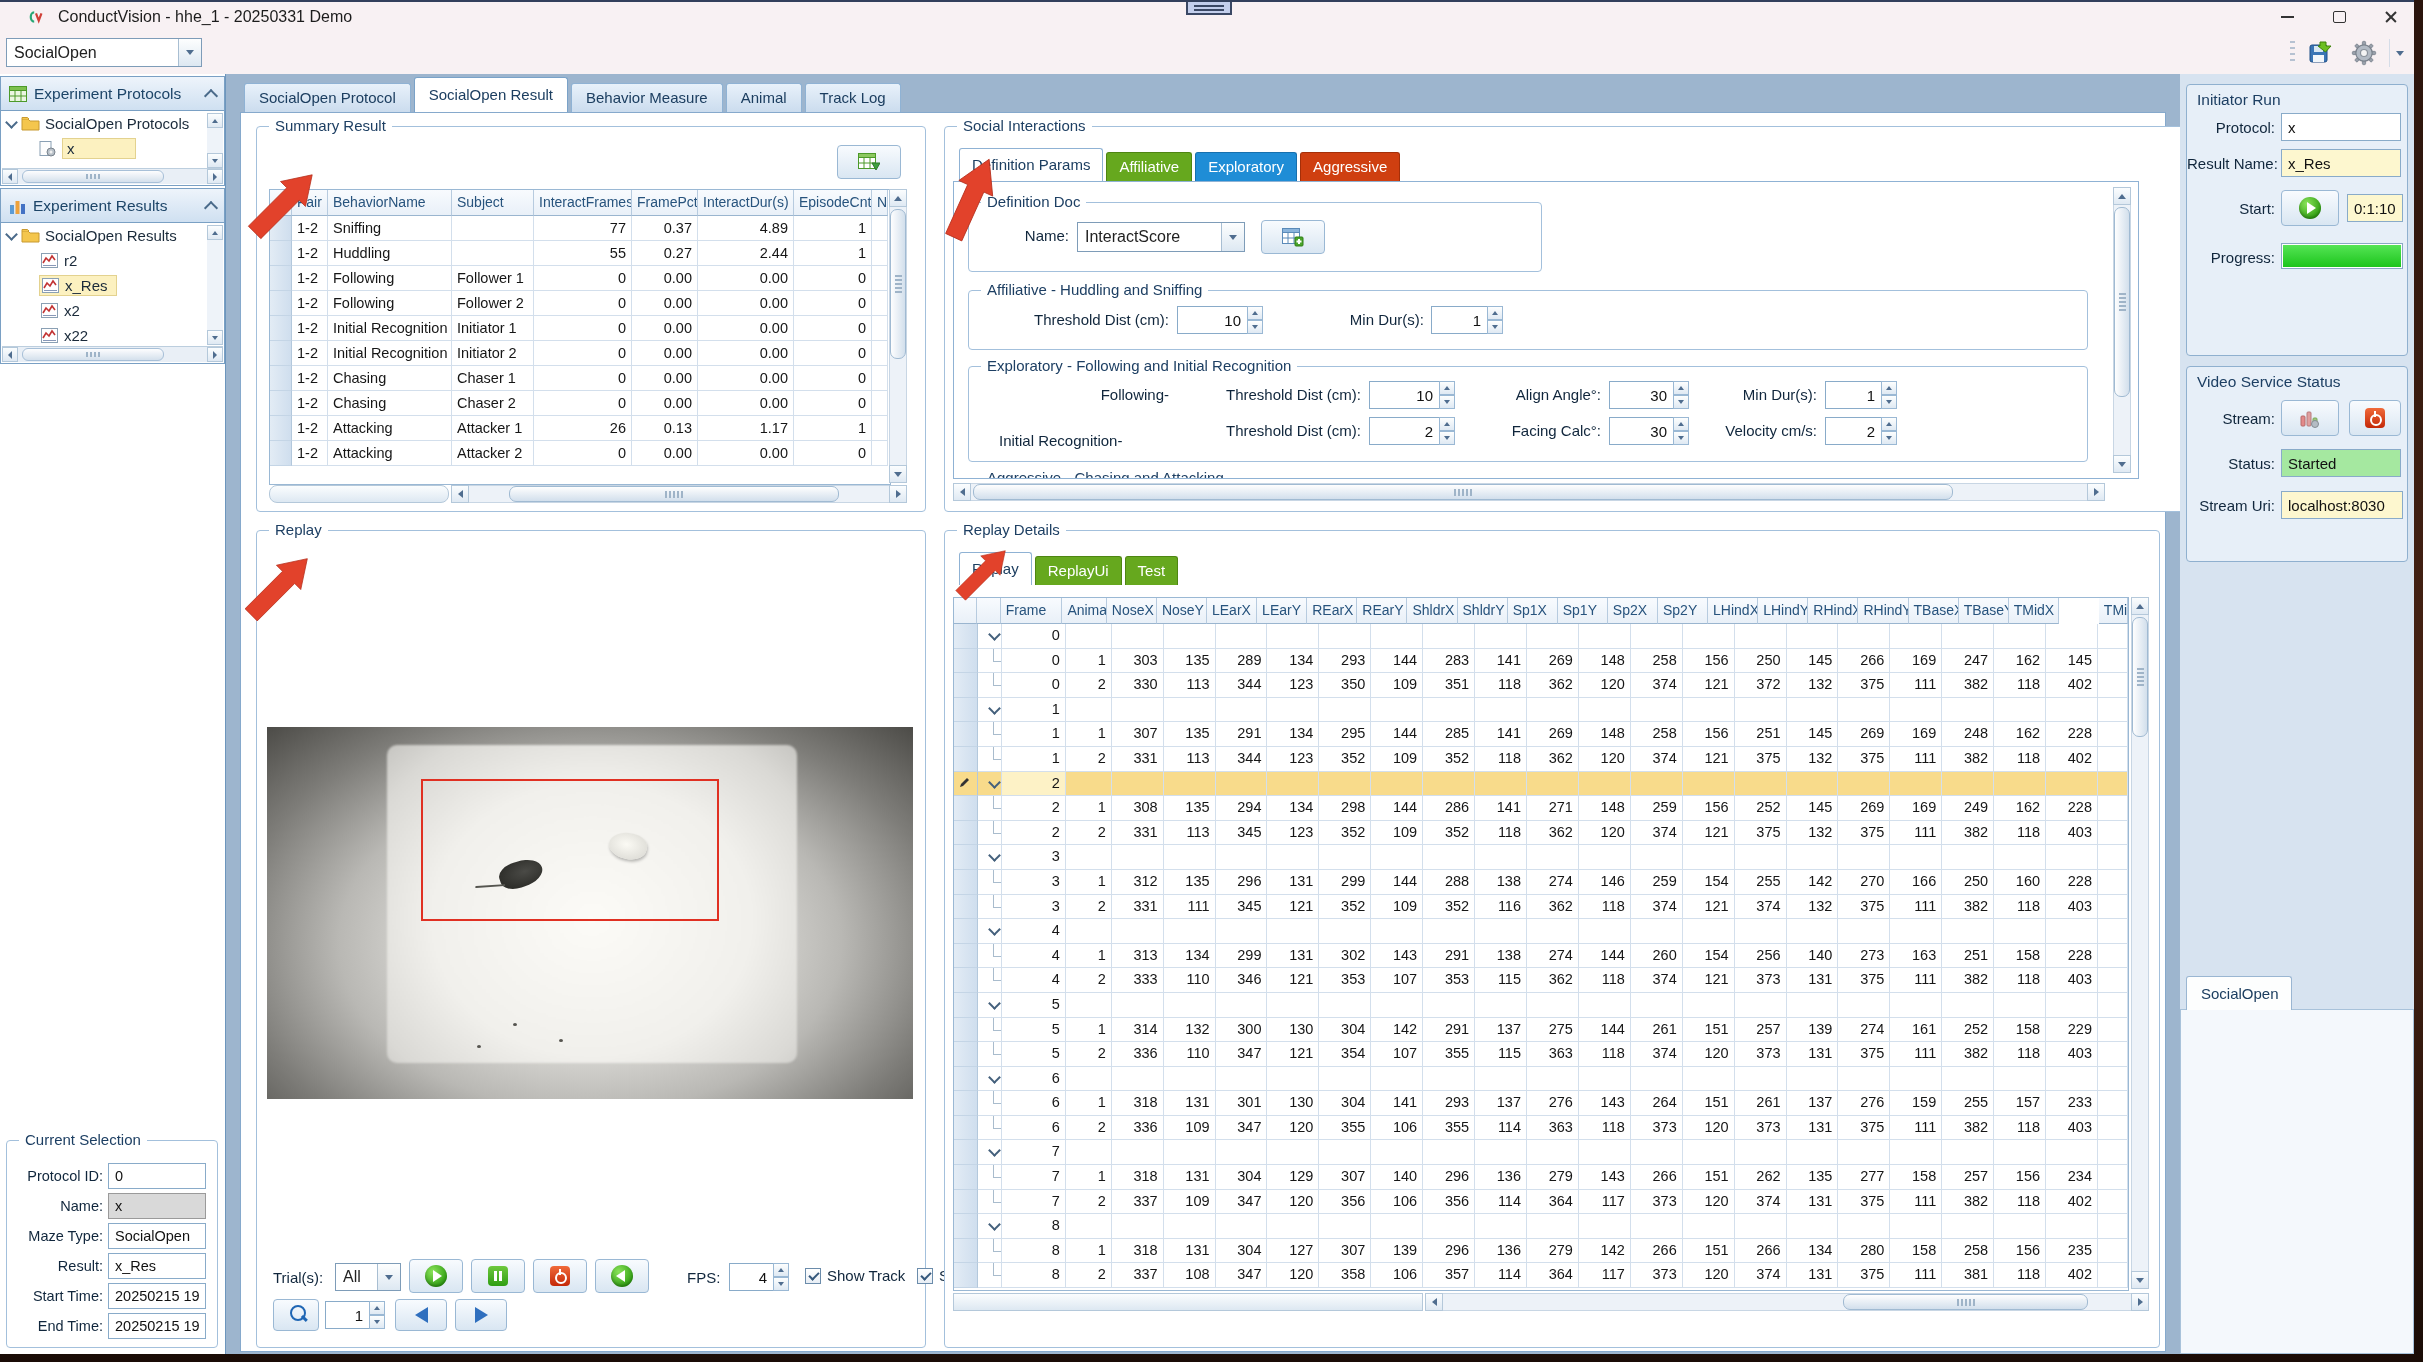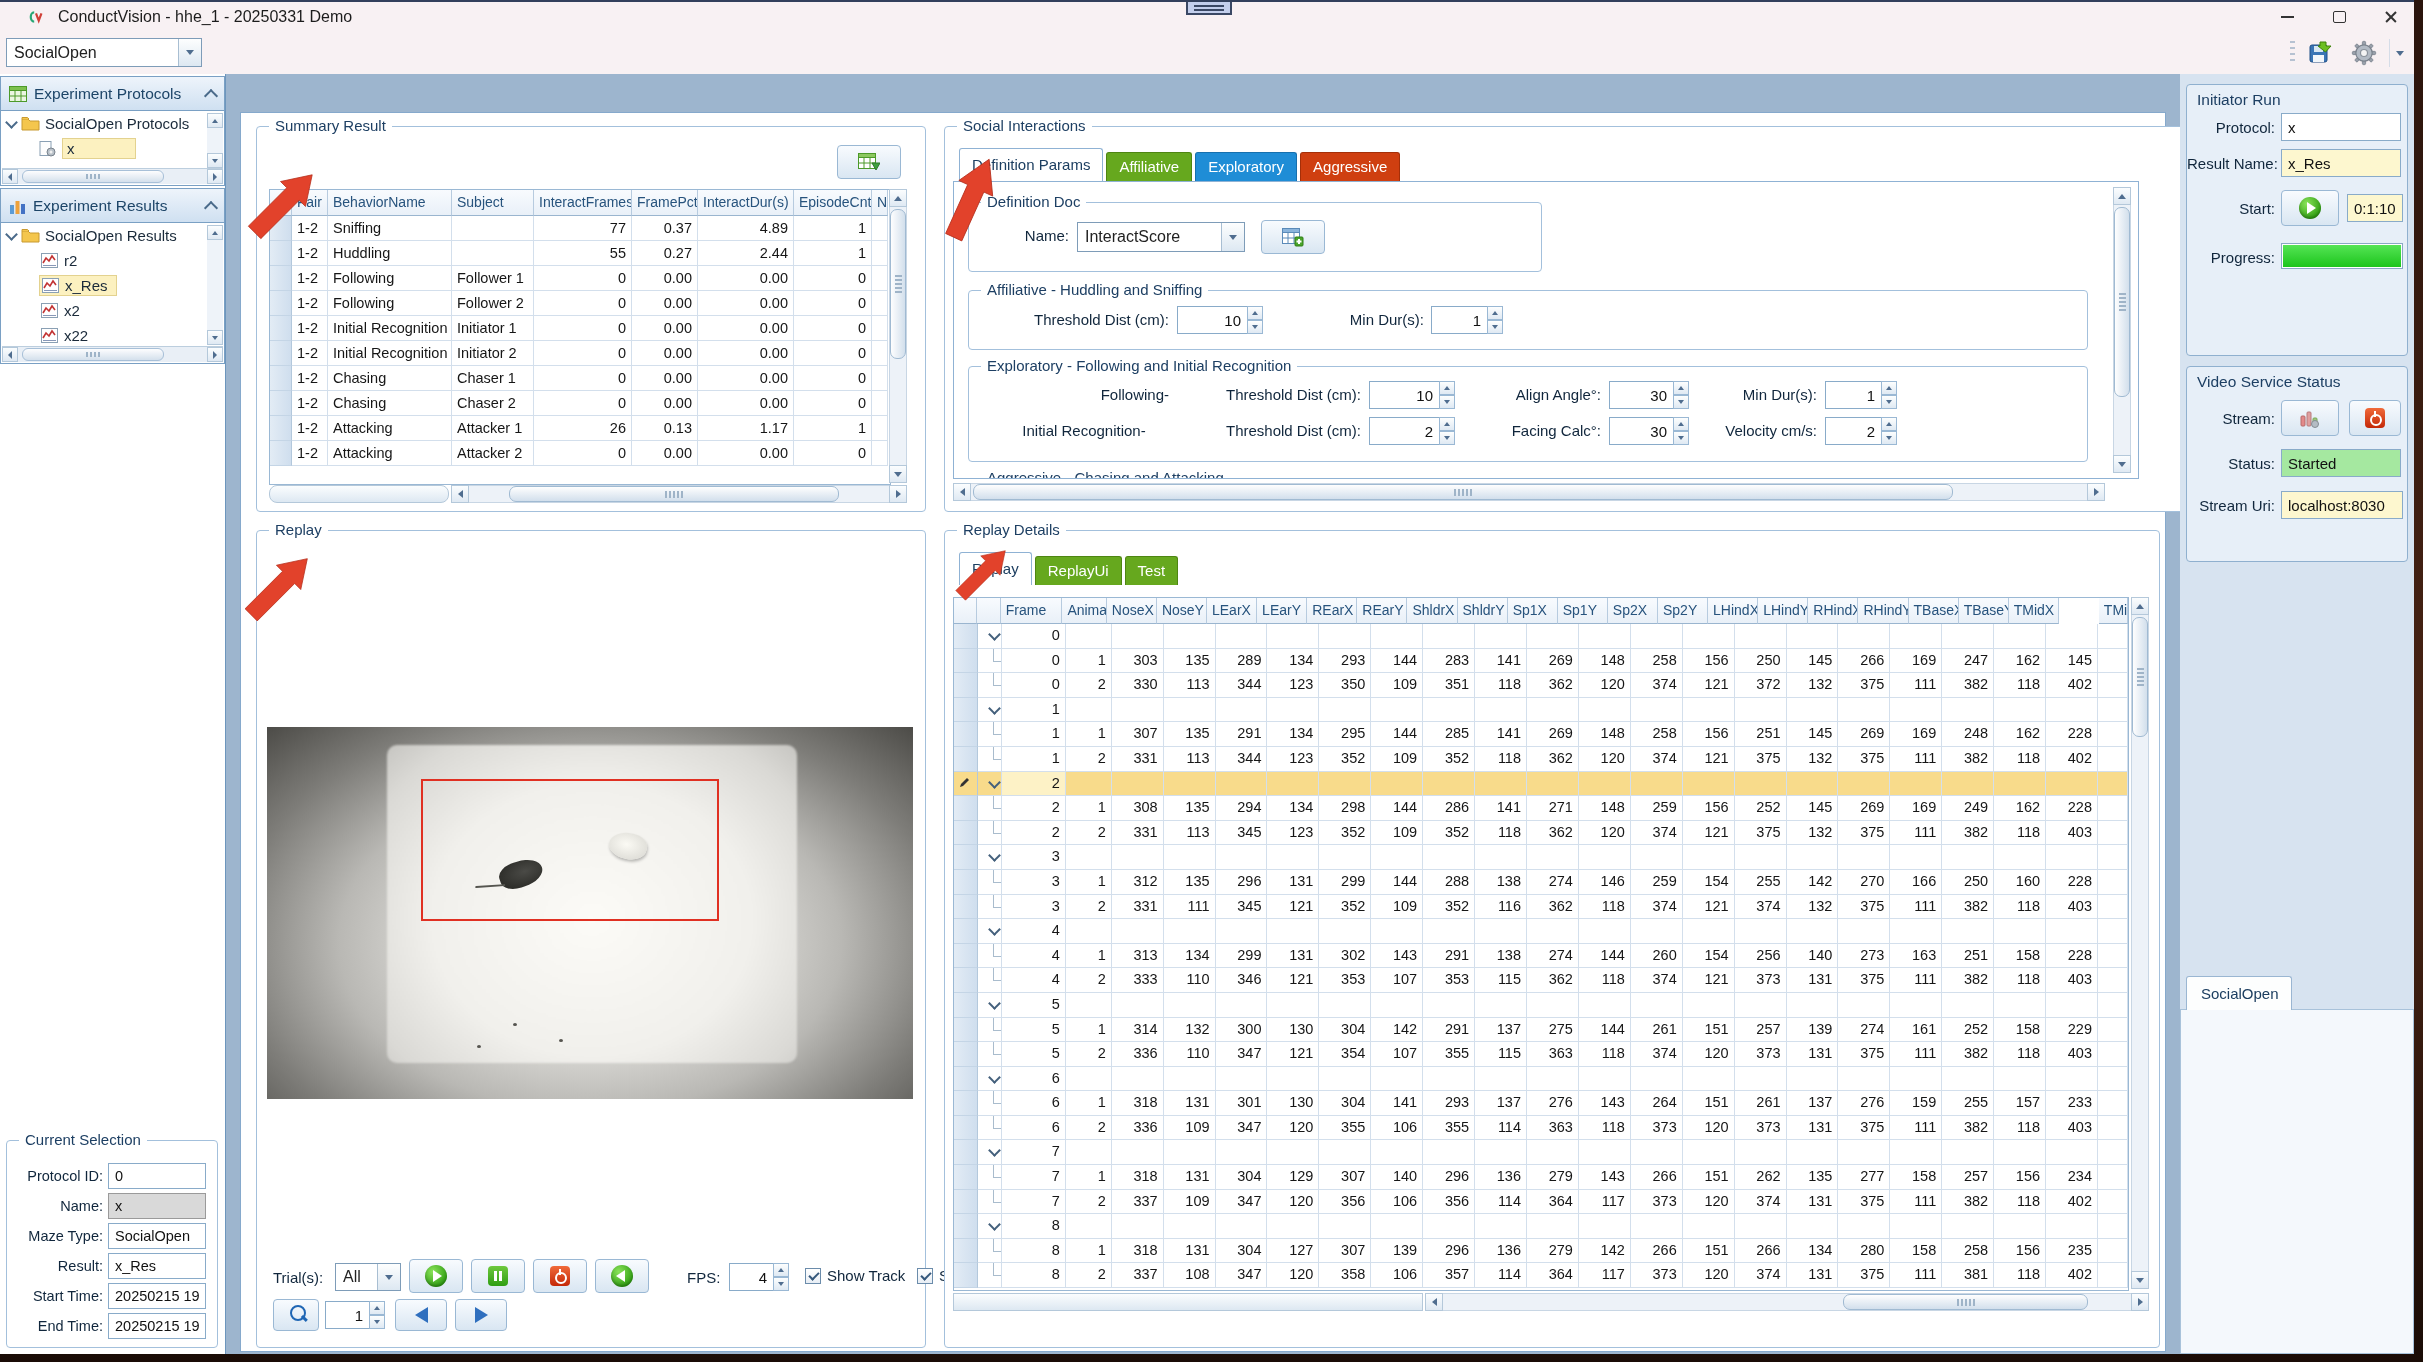--- a/index.html
+++ b/index.html
@@ -407,20 +407,27 @@
               <div class="inp" style="margin-left: 5px; width: 98px; height: 26px; font-size: 14.5px;">20250215 19</div>
             </div>
             <div style="position: absolute; left: 0px; top: 172px; width: 206px; height: 26px; display: flex; align-items: center;">
               <span class="lbl" style="width: 96px; text-align: right; font-size: 14.5px;">End Time:</span>
               <div class="inp" style="margin-left: 5px; width: 98px; height: 26px; font-size: 14.5px;">20250215 19</div>
             </div>
           </div>
     </div>
   </div>
 
+  <div class="tabstrip" style="left:244px;top:78px;height:34px;" id="main-tabs">
+        <div class="mtab">SocialOpen Protocol</div>
+        <div class="mtab active">SocialOpen Result</div>
+        <div class="mtab">Behavior Measure</div>
+        <div class="mtab">Animal</div>
+        <div class="mtab">Track Log</div>
+      </div>
   <div class="main-page"></div>
 
   <div class="gb" style="left:256px;top:126px;width:670px;height:386px;">
     <span class="lg">Summary Result</span>
     <div class="btn" style="position:absolute;left:580px;top:18px;width:64px;height:34px;">
       <svg width="22" height="19" viewBox="0 0 22 19">
         <rect x="0.5" y="0.5" width="17" height="15" fill="#fff" stroke="#4c9a2a"></rect>
         <rect x="0.5" y="0.5" width="17" height="4" fill="#8cc860" stroke="#4c9a2a"></rect>
         <line x1="6" y1="4" x2="6" y2="16" stroke="#4c9a2a"></line>
             <line x1="12" y1="4" x2="12" y2="16" stroke="#4c9a2a"></line>
@@ -674,21 +681,21 @@
           <span class="sps">
                 <b>
                   <i class="tri tri-sm-u"></i>
                 </b>
                 <b>
                   <i class="tri tri-sm-d"></i>
                 </b>
               </span>
         </div>
 
-        <span class="lbl" style="position:absolute;left:30px;top:55px;width:170px;text-align:center;">Initial Recognition-</span>
+        <span class="lbl" style="position:absolute;left:30px;top:65px;width:170px;text-align:left;">Initial Recognition-</span>
         <span class="lbl" style="position:absolute;left:226px;top:55px;width:166px;text-align:right;">Threshold Dist (cm):</span>
         <div class="spin" style="position:absolute;left:400px;top:50px;width:86px;height:28px;">
           <span class="inp num">2</span>
           <span class="sps">
                 <b>
                   <i class="tri tri-sm-u"></i>
                 </b>
                 <b>
                   <i class="tri tri-sm-d"></i>
                 </b>

